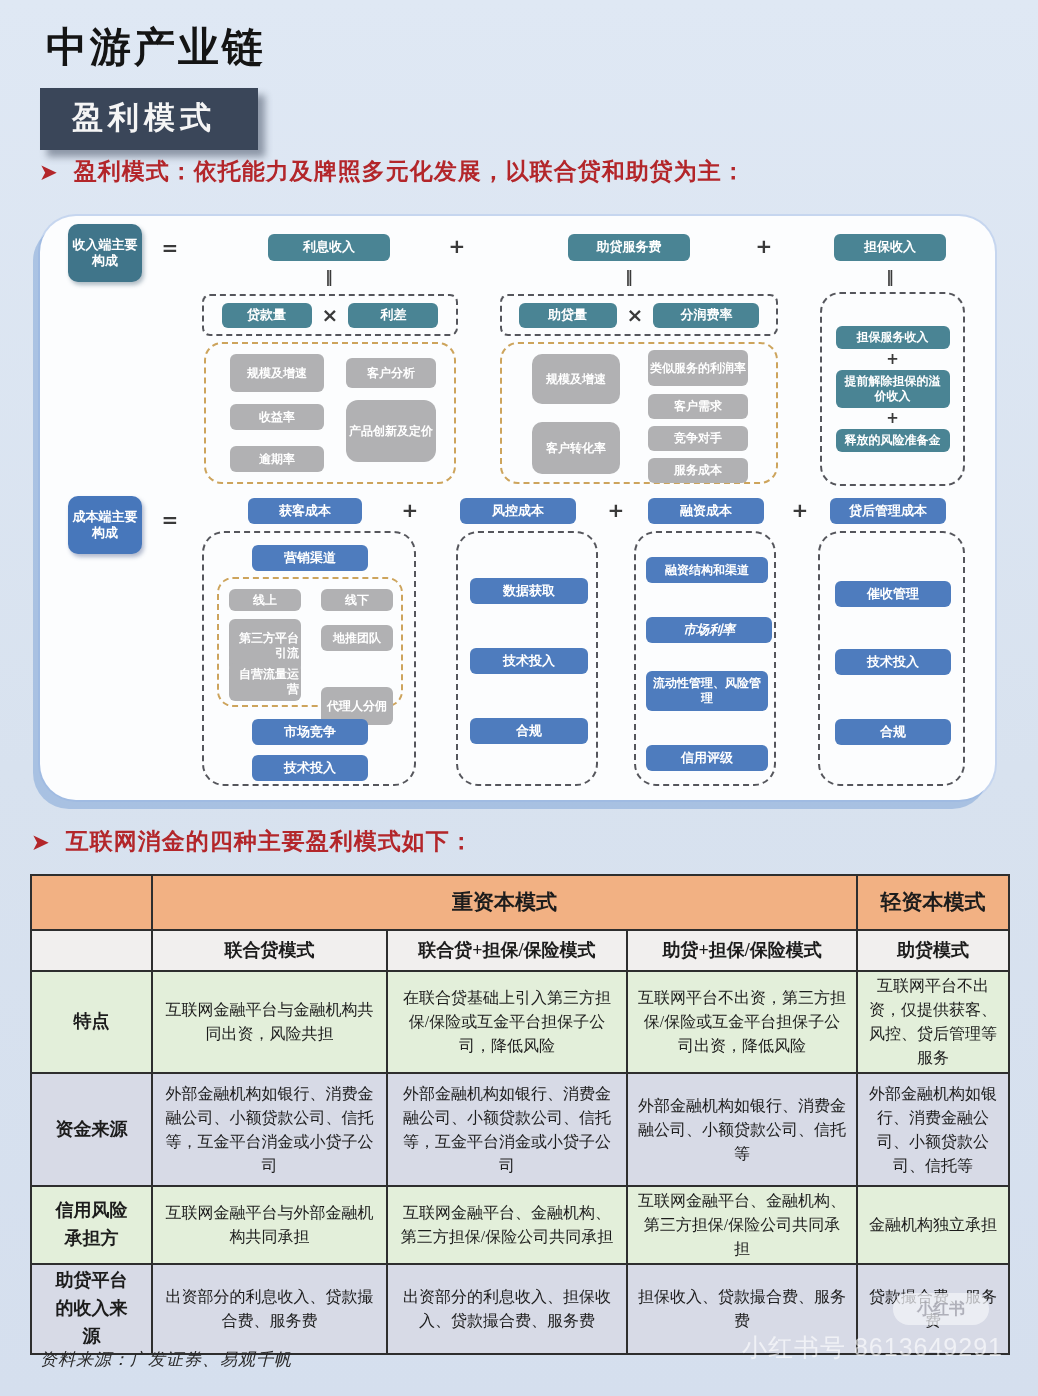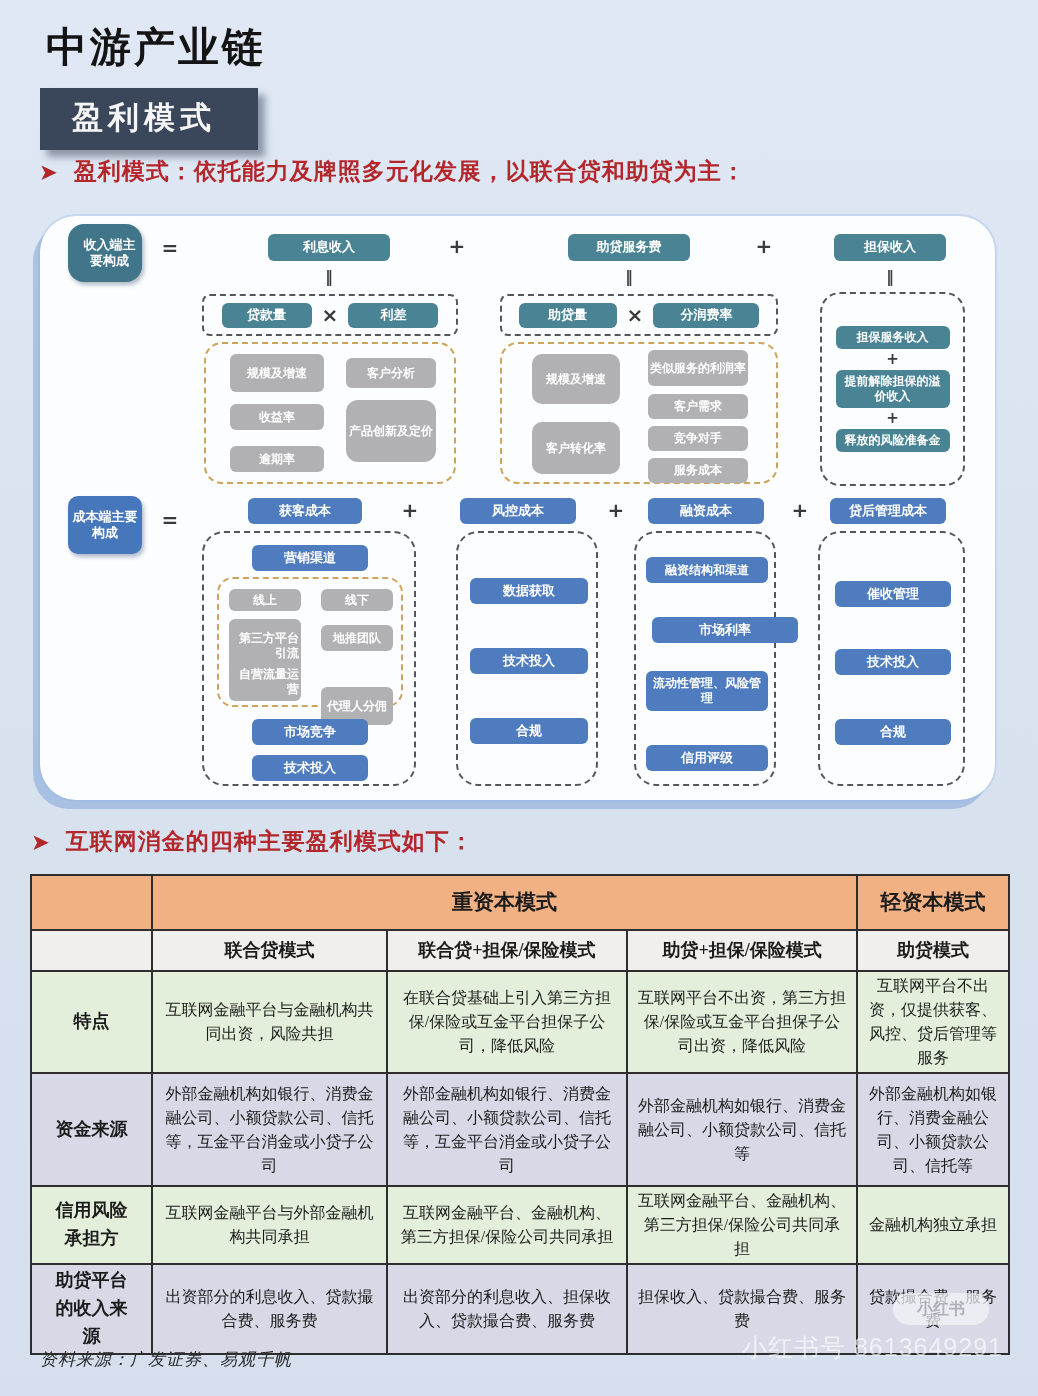--- a/index.html
+++ b/index.html
@@ -12,21 +12,21 @@
          letter-spacing:5px;padding:9px 42px 11px 32px;box-shadow:7px 7px 7px rgba(45,55,75,.45);}
   .bullet{font-size:23px;font-weight:bold;color:#b3262a;letter-spacing:1px;white-space:nowrap;}
   .bullet .arr{font-size:20px;margin-right:16px;}
   
   .panel{left:40px;top:216px;width:955px;height:584px;background:#fcfdfe;border-radius:36px;
          box-shadow:-7px 9px 0 rgba(130,165,215,.55),0 0 0 2px rgba(195,212,238,.9);}
   .box{position:absolute;display:flex;align-items:center;justify-content:center;text-align:center;
        color:#fff;border-radius:6px;font-family:"Liberation Sans",sans-serif;
        font-weight:bold;font-size:13px;line-height:1.25;padding:1px 2px;box-sizing:border-box;}
   .teal{background:#4a8494;}
-  .teal-dk{background:#40758a;border-radius:16px;box-shadow:2px 3px 4px rgba(60,90,110,.4);padding-left:11px;}
+  .teal-dk{background:#40758a;border-radius:10px;box-shadow:2px 3px 4px rgba(60,90,110,.4);}
   .blue{background:#4e7cbe;}
   .blue-dk{background:#4777bb;border-radius:10px;box-shadow:2px 3px 4px rgba(60,80,130,.4);}
   .gray{background:#b1b1b3;font-size:12px;text-align:right;}
   .sym{position:absolute;font-family:"DejaVu Sans",sans-serif;font-weight:bold;color:#3a3a3a;
        font-size:20px;width:24px;text-align:center;line-height:1;}
   .veq{font-size:15px;}
   .dash{position:absolute;border:2px dashed #55565c;border-radius:10px;box-sizing:border-box;}
   .dash-o{position:absolute;border:2px dashed #cda45c;border-radius:18px;box-sizing:border-box;}
   .frm{display:flex;align-items:center;justify-content:center;gap:10px;}
   .frm .fb{position:static;display:inline-flex;height:25px;}
@@ -138,21 +138,21 @@
     </div>
 
     <div class="dash" style="left:416px;top:315px;width:142px;height:255px;border-radius:22px;">
       <div class="box blue" style="left:12px;top:45px;width:118px;height:26px;">数据获取</div>
       <div class="box blue" style="left:12px;top:115px;width:118px;height:26px;">技术投入</div>
       <div class="box blue" style="left:12px;top:185px;width:118px;height:26px;">合规</div>
     </div>
 
     <div class="dash" style="left:594px;top:315px;width:142px;height:255px;border-radius:22px;">
       <div class="box blue" style="left:10px;top:24px;width:122px;height:26px;font-size:12px;">融资结构和渠道</div>
-      <div class="box blue" style="left:16px;top:84px;width:146px;height:26px;">市场利率</div>
+      <div class="box blue" style="left:10px;top:84px;width:126px;height:26px;font-style:italic;">市场利率</div>
       <div class="box blue" style="left:10px;top:138px;width:122px;height:40px;font-size:12px;">流动性管理、风险管理</div>
       <div class="box blue" style="left:10px;top:212px;width:122px;height:26px;">信用评级</div>
     </div>
 
     <div class="dash" style="left:778px;top:315px;width:147px;height:255px;border-radius:22px;">
       <div class="box blue" style="left:15px;top:48px;width:116px;height:26px;">催收管理</div>
       <div class="box blue" style="left:15px;top:116px;width:116px;height:26px;">技术投入</div>
       <div class="box blue" style="left:15px;top:186px;width:116px;height:26px;">合规</div>
     </div>
   </div>

